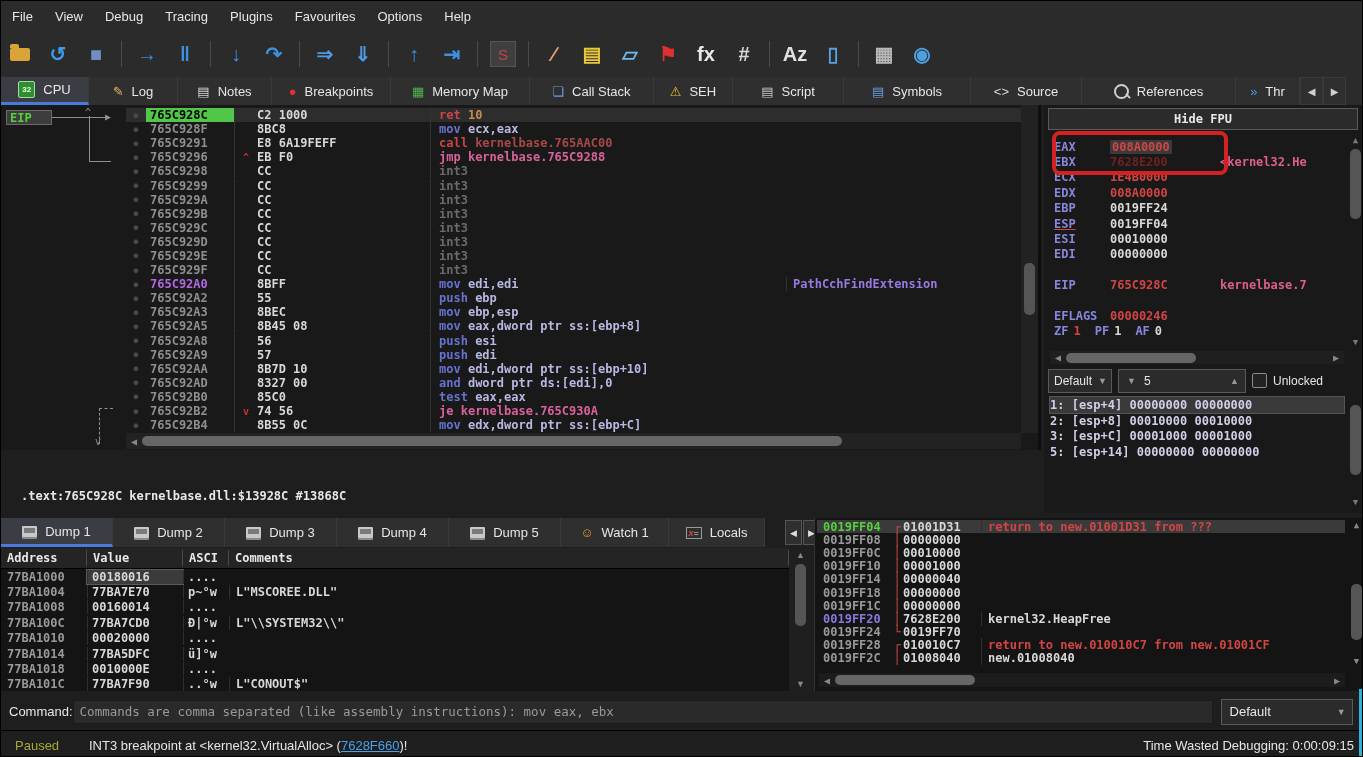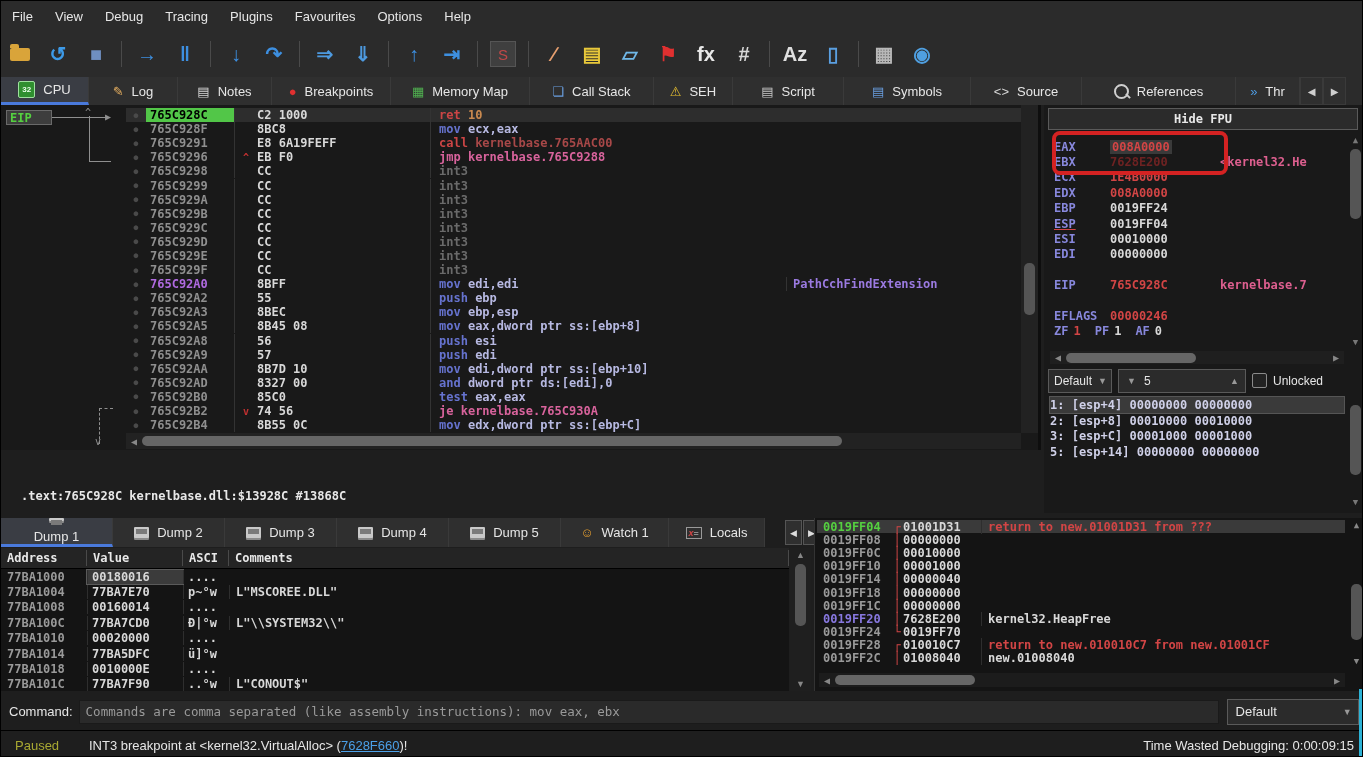--- a/index.html
+++ b/index.html
@@ -113,21 +113,21 @@
   .sc-br{width:12px;flex:none;color:#d04545;text-align:center;}
   .sc-v{width:78px;flex:none;color:#d8d8d8;}
   .sc-c{flex:1;border-left:1px solid #2e2e2e;padding-left:6px;box-sizing:border-box;overflow:hidden;}
   .sc-c.red{color:#d24545;} .sc-c.white{color:#d8d8d8;}
   .stackvscroll{position:absolute;right:1px;top:2px;width:15px;height:146px;}
   .stackvscroll .a{position:absolute;left:0;width:15px;text-align:center;color:#888;font-size:9px;}
   .stackhscroll{position:absolute;left:4px;right:20px;bottom:4px;height:14px;display:flex;align-items:center;background:#1c1c1c;}
   
   .cmdbar{position:absolute;left:0;top:694px;width:100%;height:33px;background:#1e1e1e;display:flex;align-items:center;}
   .cmdlabel{font-size:13px;margin-left:8px;flex:none;}
-  .cmdinput{margin-left:6px;width:1140px;height:24px;background:#2a2a2a;border:1px solid #1a1a1a;color:#cfcfcf;font-size:12.5px;padding:0 6px;box-sizing:border-box;}
+  .cmdinput{width:1140px;height:24px;background:#2a2a2a;border:1px solid #1a1a1a;color:#cfcfcf;font-size:12.5px;padding:0 6px;box-sizing:border-box;}
   .cmdinput::placeholder{color:#9a9a9a;opacity:1;}
   .cmddrop{margin-left:8px;width:132px;height:26px;border:1px solid #5a5a5a;background:#2b2b2b;display:flex;align-items:center;font-size:13px;box-sizing:border-box;}
   .cmddrop .txt{padding-left:8px;}
   .cmddrop .da{margin-left:auto;color:#999;font-size:9px;padding-right:6px;}
   .statusbar{position:absolute;left:0;top:729px;width:100%;height:28px;background:#1e1e1e;border-top:1px solid #000;display:flex;align-items:center;font-size:13px;}
   .paused{color:#a8a832;margin-left:14px;width:72px;flex:none;}
   .statmsg{margin-left:2px;}
   .statlink{color:#4ba0e8;text-decoration:underline;}
   .statright{margin-left:auto;margin-right:8px;}
   .cyanedge{position:absolute;right:0;top:688px;width:3px;height:69px;background:#2db3d6;}
@@ -620,21 +620,21 @@
       </div>
     <div class="argsvscroll">
       <div class="vthumb" style="left:1px;top:8px;height:70px;"></div>
       <span class="a" style="bottom:0;position:absolute;left:0;width:13px;text-align:center;color:#777;font-size:9px;">▼</span>
     </div>
   </div>
 
   <div class="annotation"></div>
 
   <div class="dumptabs" id="dumptabs">
-      <div class="dtab sel" style="width: 112px; flex-direction: column;">
+      <div class="dtab sel" style="width: 112px;">
         <span class="ramicon"></span>
         <span>Dump 1</span>
       </div>
       <div class="dtab" style="width: 112px;">
         <span class="ramicon"></span>
         <span>Dump 2</span>
       </div>
       <div class="dtab" style="width: 112px; text-align: right;">
         <span class="ramicon"></span>
         <span>Dump 3</span>

